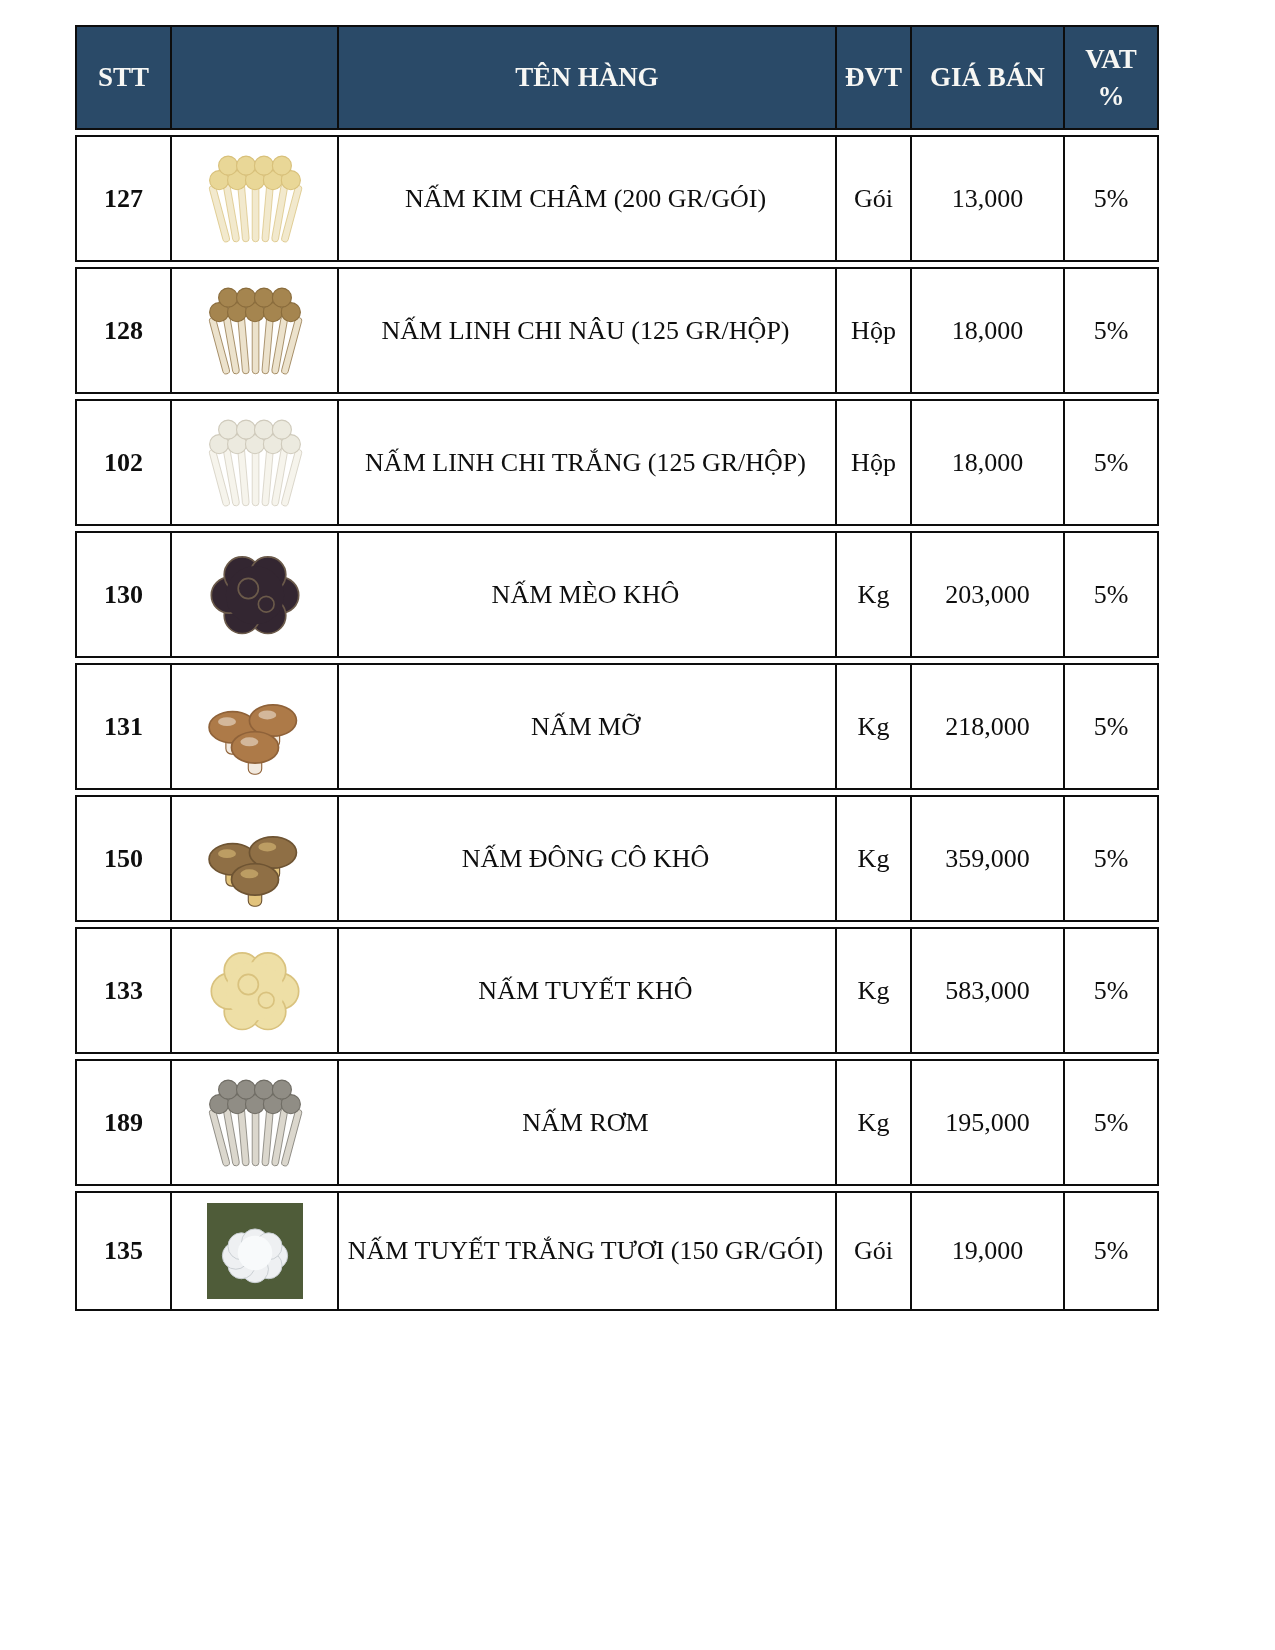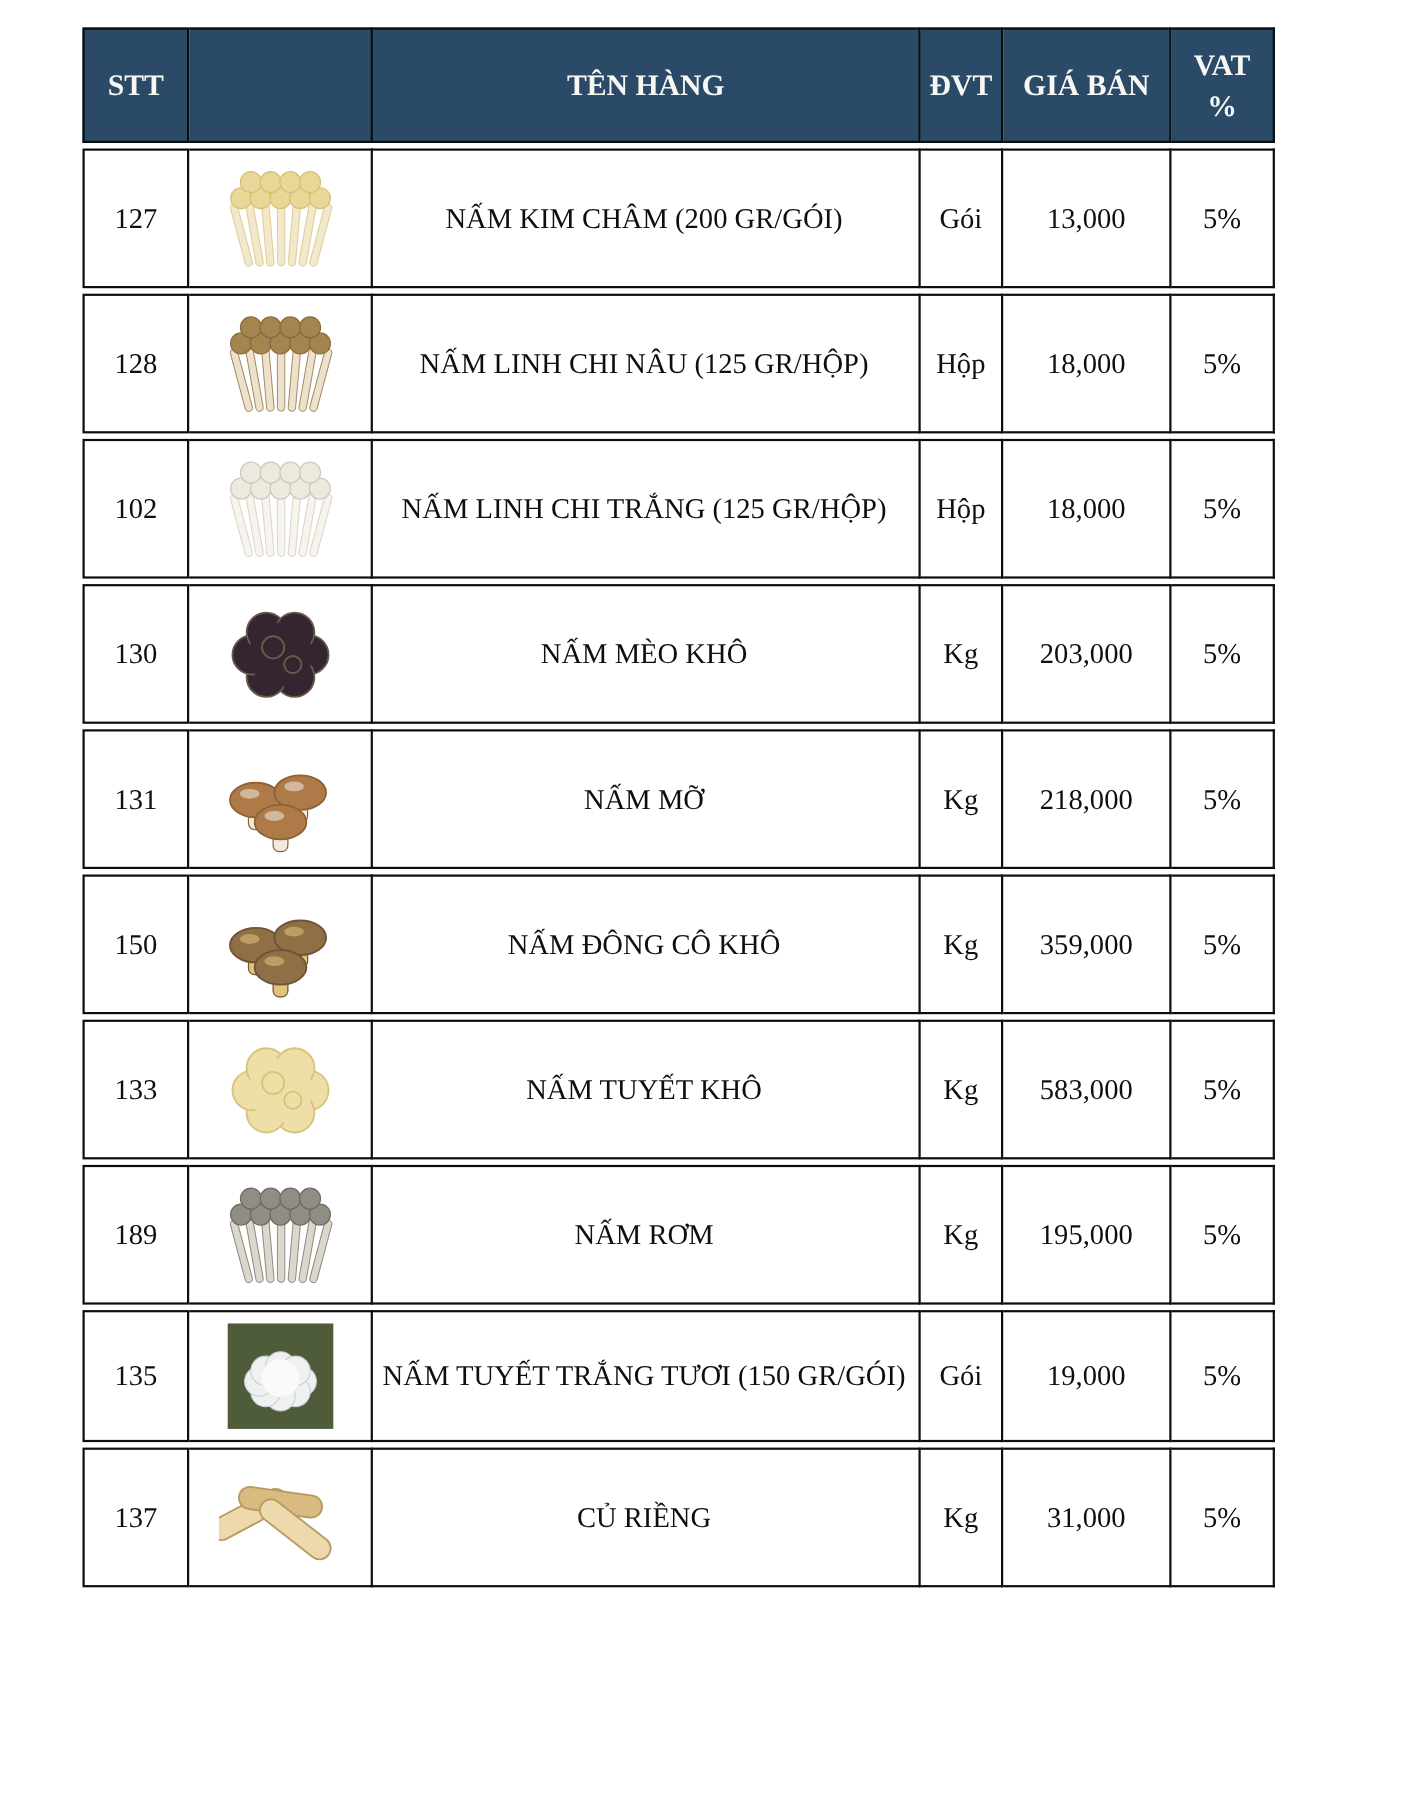--- a/index.html
+++ b/index.html
@@ -30,21 +30,21 @@
   thead th{
     height:105px;
     background:#2a4a68;
     color:#f7f7f4;
     font-weight:bold;
     font-size:27px;
     line-height:1.35;
     padding:0 4px;
   }
   tbody td{height:120px;font-size:26px;}
-  td.cell-stt{font-weight:normal;}
+  td.cell-stt{font-weight:bold;}
   td.cell-name{text-align:center;padding-left:3px;padding-right:6px;}
   td.cell-img{padding:2px;}
   .imgbox{display:inline-flex;align-items:center;justify-content:center;width:100%;height:100%;}
   .imgbox svg{display:block;}
 </style>
 </head>
 <body>
 
 <table class="price">
   <colgroup>
@@ -286,30 +286,14 @@
               <circle cx="64.14213562373095" cy="45.10050506338833" r="14" fill="#eef0f2" stroke="#c9ced2" stroke-width="1"></circle>
               <circle cx="50" cy="52" r="18" fill="#f8fafb"></circle>
             </svg>
           </span>
     </td>
     <td class="cell-name">NẤM TUYẾT TRẮNG TƯƠI (150 GR/GÓI)</td>
     <td class="cell-unit">Gói</td>
     <td class="cell-price">19,000</td>
     <td class="cell-vat">5%</td>
   </tr>
-      <tr>
-    <td class="cell-stt">137</td>
-    <td class="cell-img">
-      <span class="imgbox">
-            <svg viewBox="0 0 100 100" width="112" height="112">
-              <rect x="-10" y="40" width="68" height="18" rx="9" fill="#ecd9ad" stroke="#b99a62" stroke-width="1.5" transform="rotate(-28 24 49)"></rect>
-              <rect x="16" y="30" width="68" height="18" rx="9" fill="#d9ba80" stroke="#b99a62" stroke-width="1.5" transform="rotate(8 50 39)"></rect>
-              <rect x="28" y="52" width="68" height="18" rx="9" fill="#ecd9ad" stroke="#b99a62" stroke-width="1.5" transform="rotate(38 62 61)"></rect>
-            </svg>
-          </span>
-    </td>
-    <td class="cell-name">CỦ RIỀNG</td>
-    <td class="cell-unit">Kg</td>
-    <td class="cell-price">31,000</td>
-    <td class="cell-vat">5%</td>
-  </tr>
     </tbody>
 </table>
 
 </body></html>

